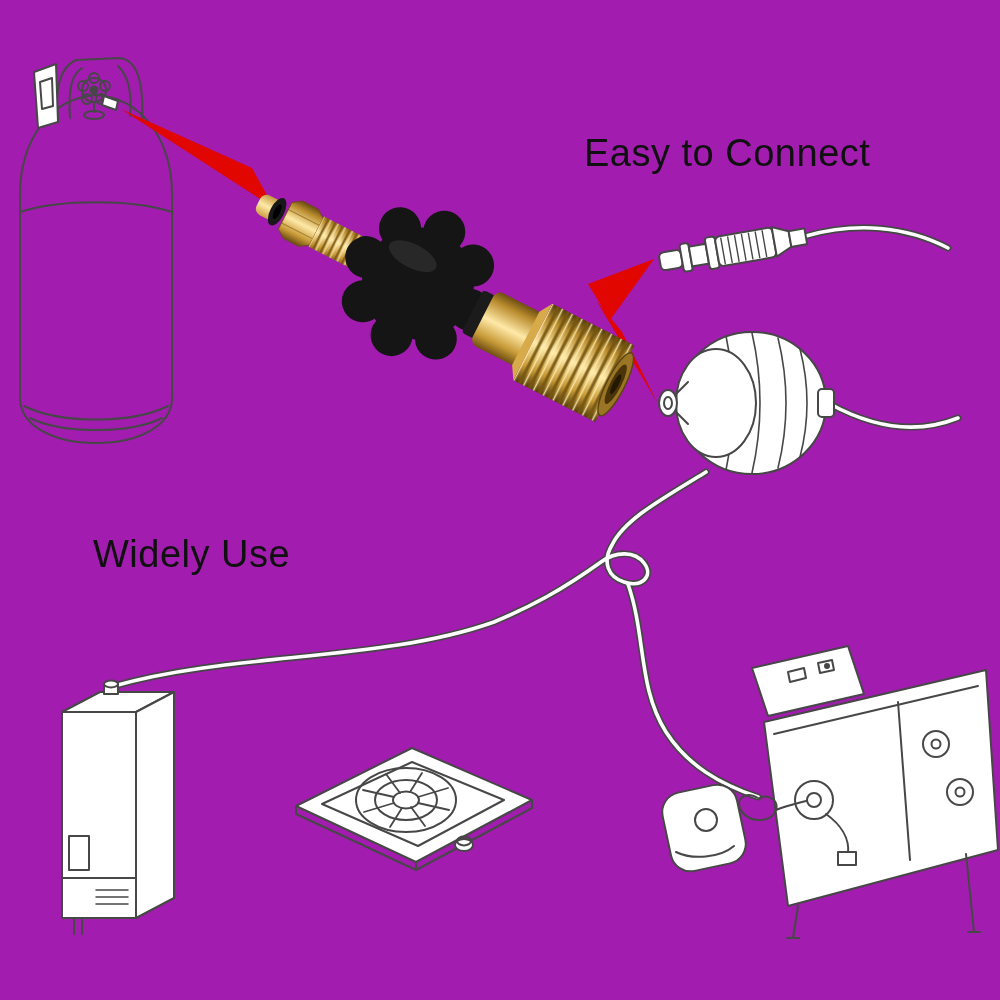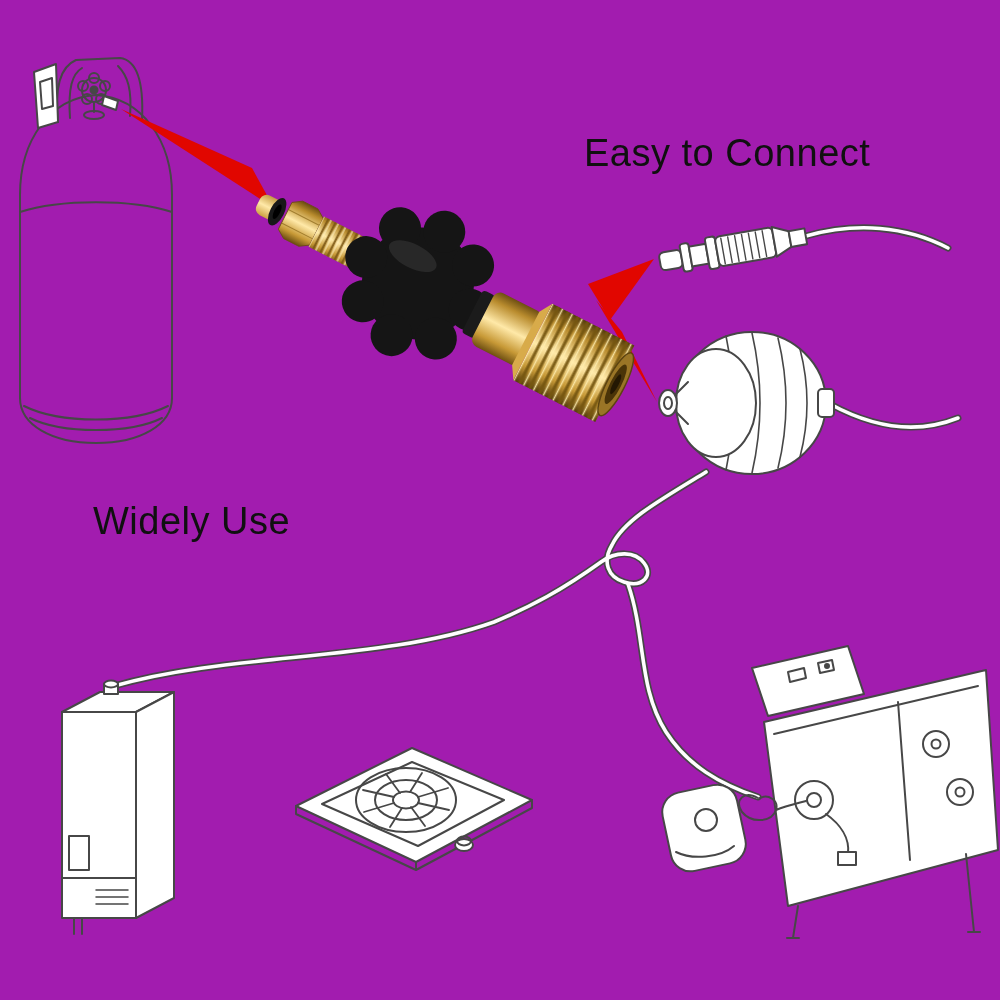--- a/index.html
+++ b/index.html
@@ -6,21 +6,21 @@
   .canvas{
     position:relative;width:1000px;height:1000px;background:#a21caf;
     overflow:hidden;font-family:"Liberation Sans",sans-serif;padding-left:44px;
   }
   .canvas svg{position:absolute;left:0;top:0;}
   .label{
     position:absolute;color:#101010;font-size:38px;font-weight:500;
     letter-spacing:.5px;white-space:nowrap;
   }
   .label-connect{left:584px;top:132px;}
-  .label-widely{left:93px;top:500px;text-align:center;}
+  .label-widely{left:93px;top:533px;text-align:center;}
   .lineart{stroke:#474747;stroke-width:2;fill:#ffffff;stroke-linejoin:round;stroke-linecap:round;}
   .lineart .nofill{fill:none;}
 </style>
 </head>
 <body>
 
 <div class="canvas">
 
 <svg width="1000" height="1000" viewBox="0 0 1000 1000">
   <defs>

